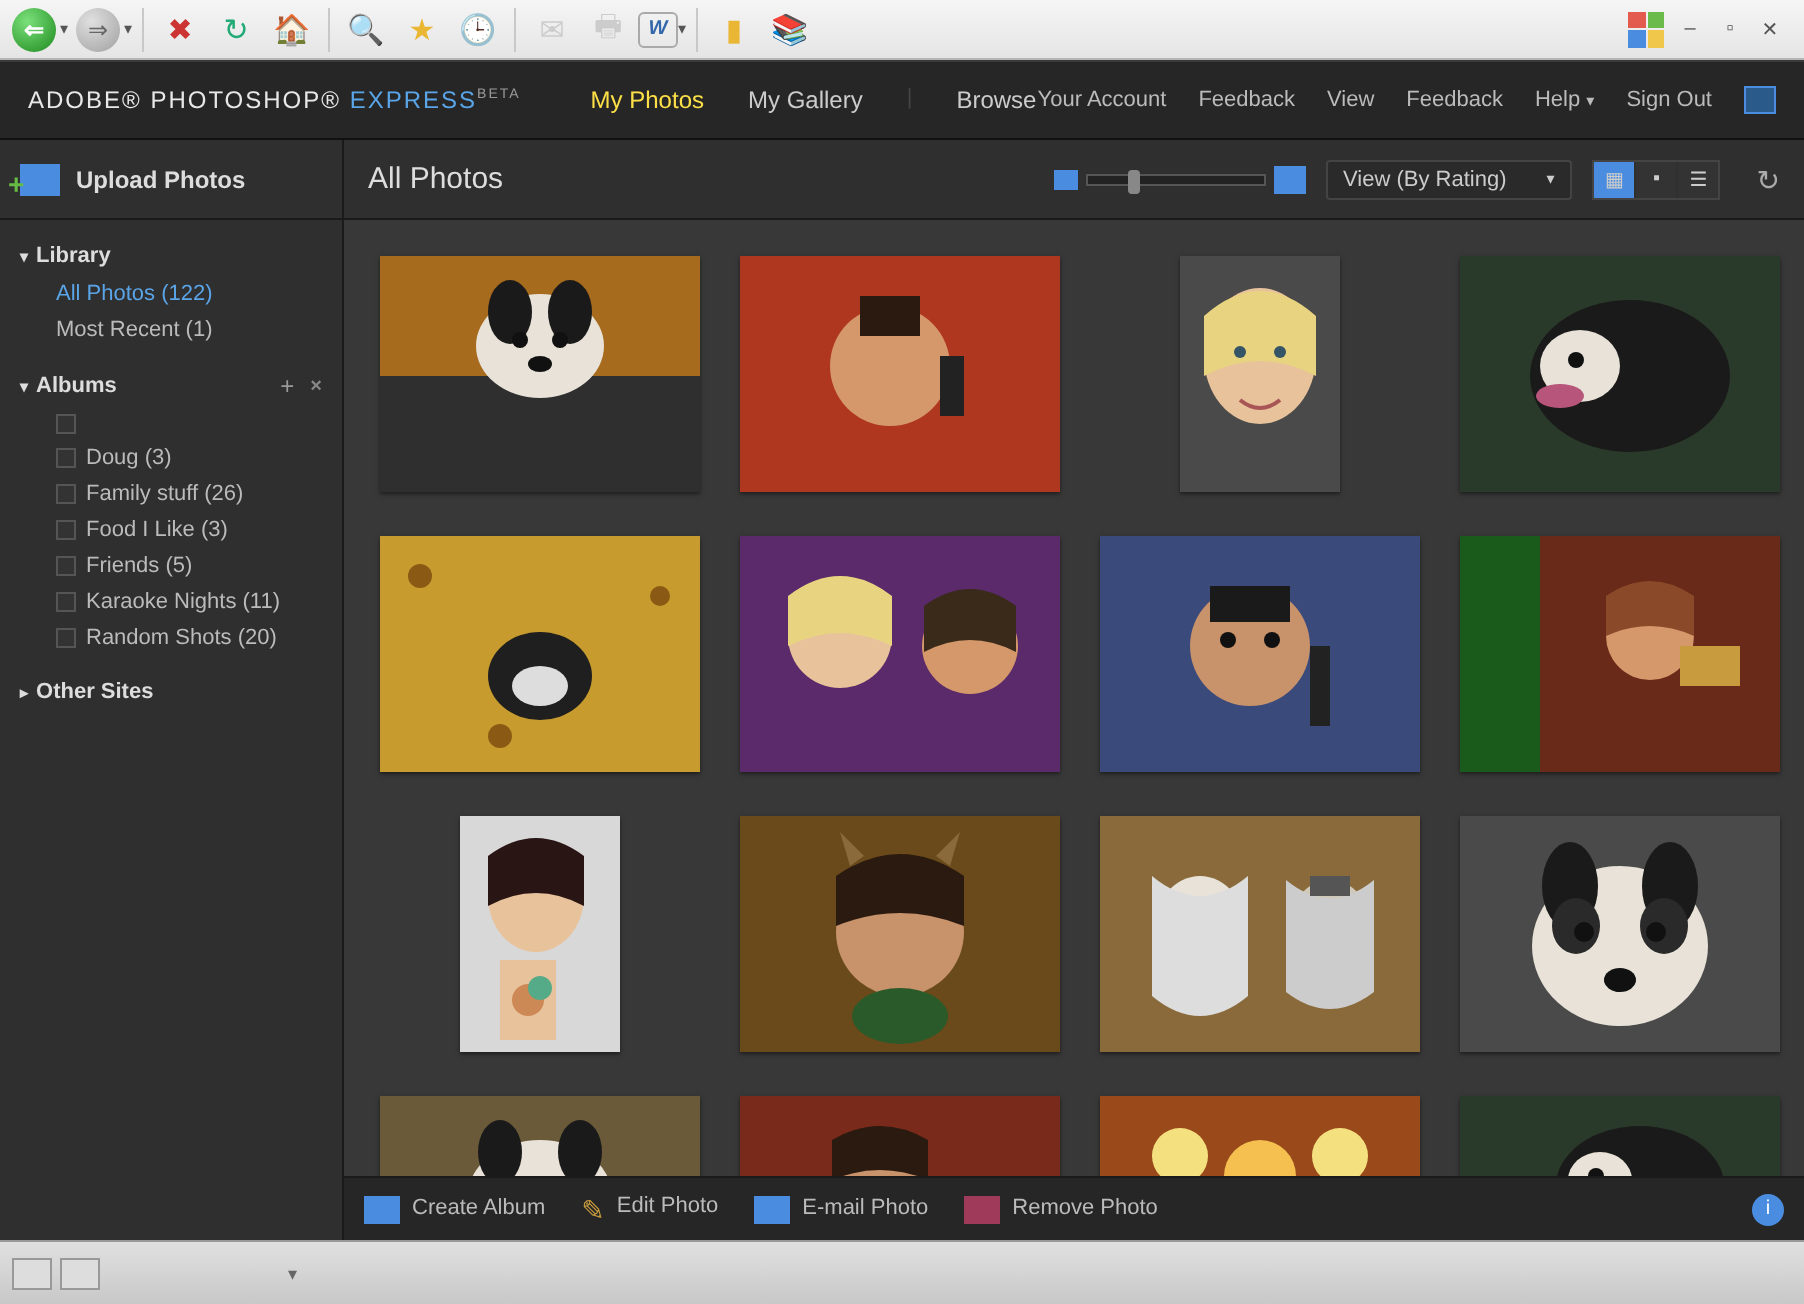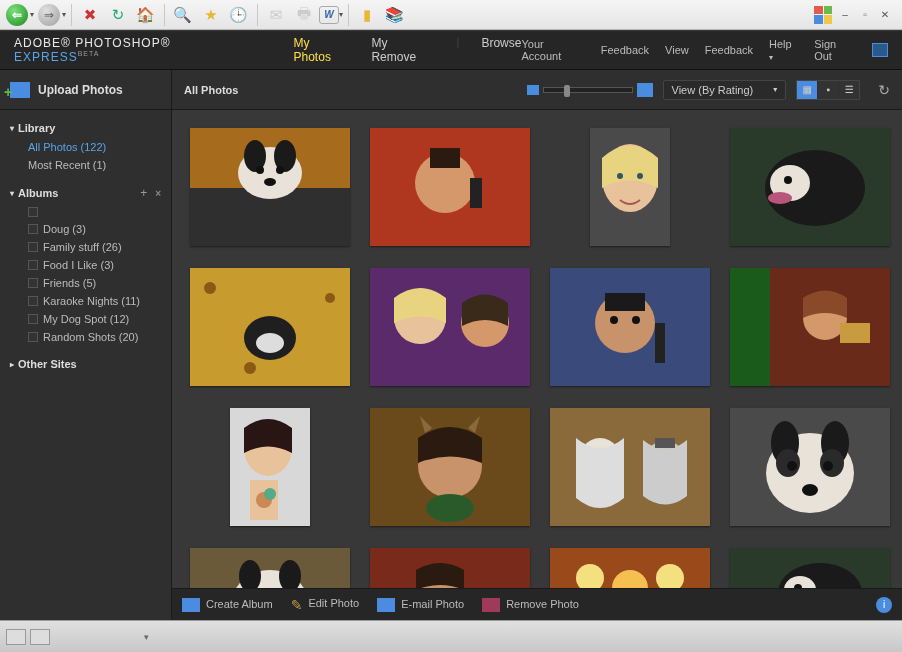--- a/index.html
+++ b/index.html
@@ -44,21 +44,21 @@
 .side-hdr .ctl{font-size:8px}
 .side-hdr .plus{margin-left:auto;color:#999;font-size:12px;font-weight:normal}
 .side-hdr .x{color:#888;font-size:10px;margin-left:4px}
 .side-item{padding:3px 4px 3px 28px;color:#bbb;cursor:pointer;display:flex;align-items:center}
 .side-item.active{color:#5aa4e8}
 .side-item .chk{width:10px;height:10px;border:1px solid #555;margin-right:5px;background:#333}
 
 
 .content{flex:1;background:#383838;display:flex;flex-direction:column}
 .content-hdr{height:40px;display:flex;align-items:center;padding:0 12px;border-bottom:1px solid #1a1a1a;background:#2f2f2f}
-.content-hdr h2{font-size:11px;font-weight:bold;color:#ddd}
+.content-hdr h2{font-size:15px;font-weight:normal;color:#ddd}
 .view-ctrls{margin-left:auto;display:flex;align-items:center;gap:10px}
 .size-slider{display:flex;align-items:center;gap:4px}
 .ss-thumb{width:12px;height:10px;background:#4a8de0}
 .ss-track{width:90px;height:6px;background:#222;border:1px solid #555;position:relative}
 .ss-track::after{content:"";position:absolute;left:20px;top:-3px;width:6px;height:12px;background:#888;border-radius:2px}
 .view-dd{display:flex;align-items:center;gap:6px;background:#2a2a2a;border:1px solid #444;padding:3px 8px;font-size:11px;border-radius:2px}
 .view-dd .ar{font-size:8px;margin-left:14px}
 .view-modes{display:flex;gap:1px;border:1px solid #444}
 .vm{width:20px;height:18px;background:#333;display:flex;align-items:center;justify-content:center;font-size:10px}
 .vm.active{background:#4a8de0}
@@ -121,21 +121,21 @@
     <div class="wc">✕</div>
   </div>
 </div>
 
 <div class="app-header">
   <div class="logo">
     <span>ADOBE® PHOTOSHOP® </span><span class="exp">EXPRESS</span><span class="beta">BETA</span>
   </div>
   <div class="main-nav">
     <a class="active">My Photos</a>
-    <a>My Remove</a>
+    <a>My Gallery</a>
     <span class="nav-sep">|</span>
     <a>Browse</a>
   </div>
   <div class="right-nav">
     <a>Your Account</a>
     <a>Feedback</a>
     <a>View</a>
     <a>Feedback</a>
     <a><span>Help</span> <span style="font-size:8px">▾</span></a>
     <a>Sign Out</a>
@@ -180,24 +180,20 @@
             <span class="chk"></span>
             <span>Food I Like (3)</span>
           </div>
           <div class="side-item">
             <span class="chk"></span>
             <span>Friends (5)</span>
           </div>
           <div class="side-item">
             <span class="chk"></span>
             <span>Karaoke Nights (11)</span>
-          </div>
-          <div class="side-item">
-            <span class="chk"></span>
-            <span>My Dog Spot (12)</span>
           </div>
           <div class="side-item">
             <span class="chk"></span>
             <span>Random Shots (20)</span>
           </div>
         </div>
 
       <div class="side-hdr" style="margin-top:8px">
           <span class="ctl">▸</span>
           <span>Other Sites</span>

